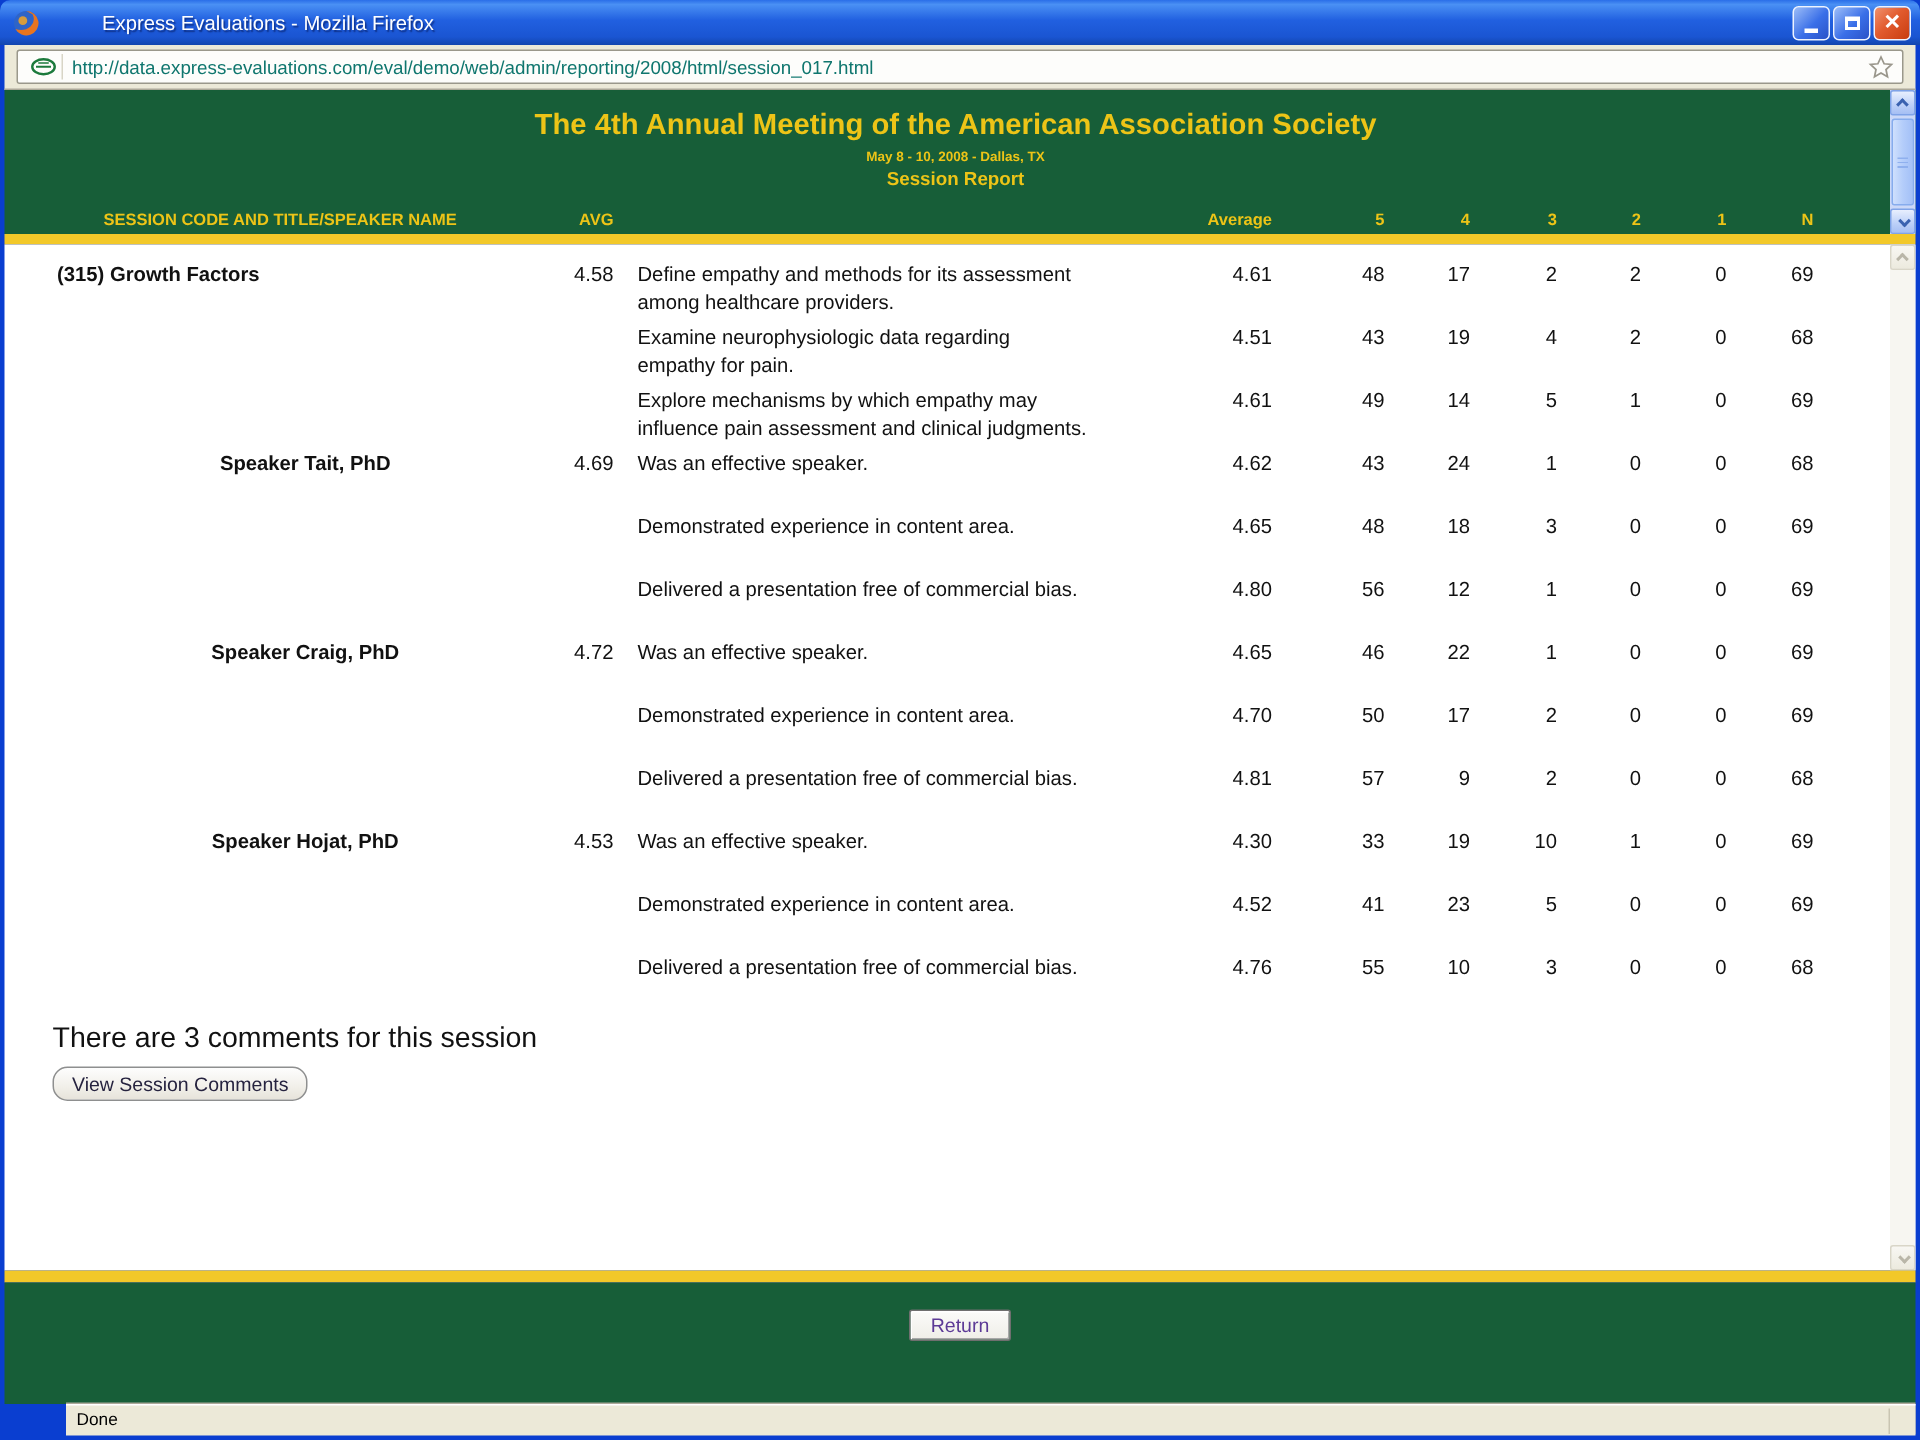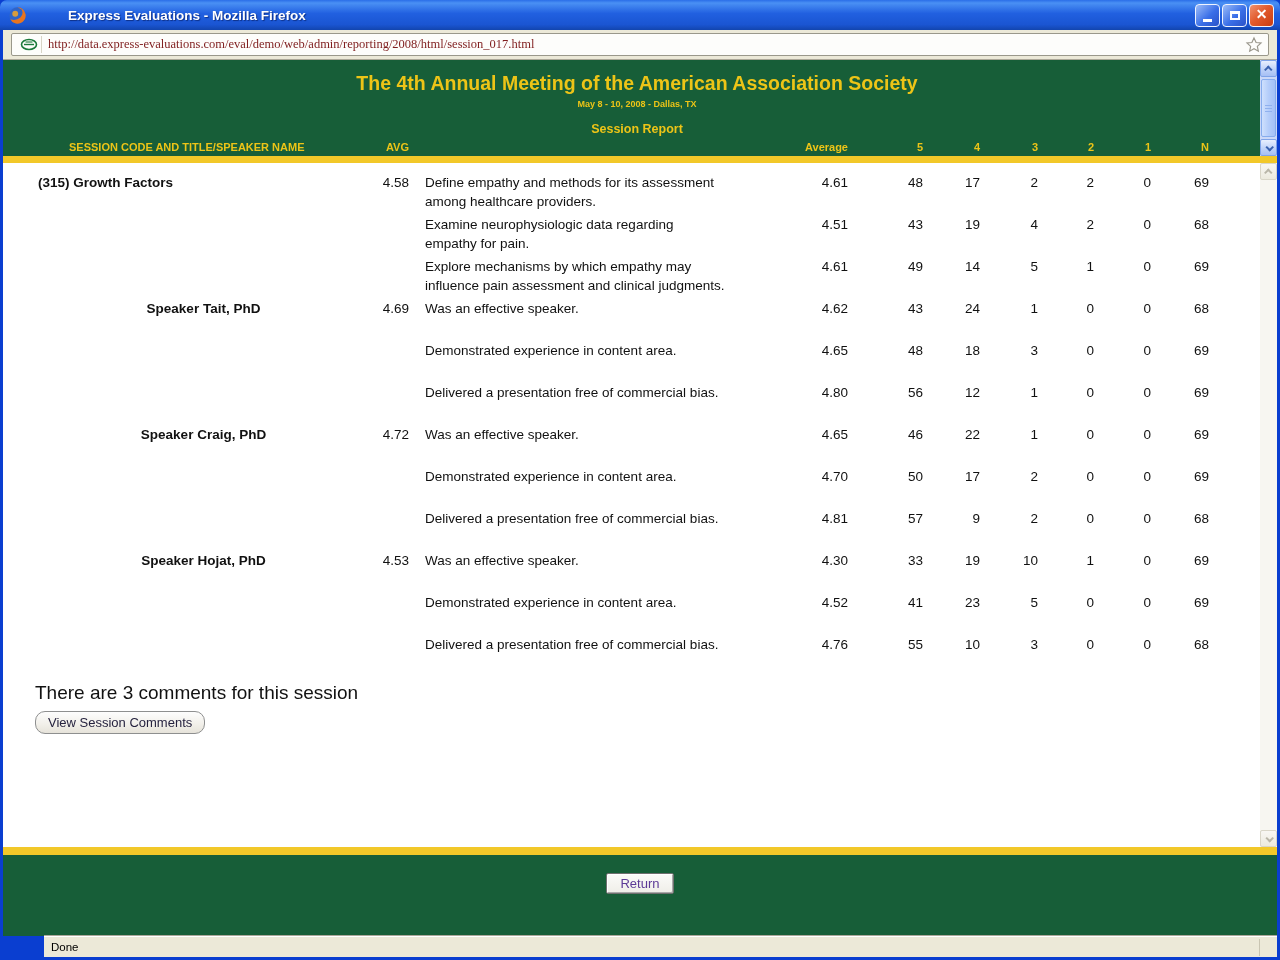--- a/index.html
+++ b/index.html
@@ -9,58 +9,58 @@
   *{box-sizing:border-box;}
   html,body{margin:0;padding:0;}
   body{width:1280px;height:960px;font-family:"Liberation Sans",sans-serif;background:#555;}
   .window{position:relative;width:1280px;height:960px;background:var(--winblue);overflow:hidden;}
 
   
   .titlebar{position:absolute;top:0;left:0;right:0;height:30px;
     background:linear-gradient(180deg,#2a6ee8 0%,#4a90f4 10%,#2160e0 45%,#1a55d2 82%,#1245ae 100%);
     border-radius:7px 7px 0 0;display:flex;align-items:center;padding:0 6px;}
   .fx-icon{width:19px;height:19px;margin:0 5px 0 2px;flex:0 0 auto;}
-  .titlebar-text{color:#fff;font-weight:bold;font-size:13.5px;text-shadow:1px 1px 1px #0d2f86;flex:1;
+  .titlebar-text{color:#fff;font-weight:normal;font-size:13.5px;text-shadow:1px 1px 1px #0d2f86;flex:1;
     white-space:nowrap;overflow:hidden;padding-left:36px;}
   .winbtns{display:flex;gap:2px;}
   .winbtn{width:25px;height:23px;border:1px solid #eef3ff;border-radius:4px;display:flex;align-items:center;
     justify-content:center;color:#fff;font-size:13px;font-weight:bold;cursor:default;}
   .winbtn.min,.winbtn.max{background:linear-gradient(135deg,#9cbdf8 0%,#3a6fe8 55%,#2a52c8 100%);}
   .winbtn.close{background:linear-gradient(135deg,#f0926e 0%,#e25b2e 45%,#c83c10 100%);}
   .glyph-min{width:9px;height:3px;background:#fff;margin-top:10px;}
   .glyph-max{width:10px;height:9px;border:2px solid #fff;border-top-width:3px;}
   .glyph-close{font-size:14px;line-height:1;transform:translateY(-1px);}
 
   
   .urlbar{position:absolute;top:30px;left:3px;right:3px;height:30px;background:var(--beige);
     border-bottom:1px solid #aca899;display:flex;align-items:center;padding:0 8px;}
   .locfield{flex:1;height:23px;background:#fdfdfb;border:1px solid #9a988b;border-radius:2px;
     display:flex;align-items:center;padding:0 4px;}
   .favicon-box{width:26px;height:17px;border-right:1px solid #d8d5c6;display:flex;align-items:center;
     justify-content:center;margin-right:6px;}
-  .url-text{font-size:12.5px;color:#7f1d1d;flex:1;white-space:nowrap;overflow:hidden;font-family:Liberation Serif, serif;}
+  .url-text{font-size:12.5px;color:#0f766e;flex:1;white-space:nowrap;overflow:hidden;}
   .star{width:20px;height:20px;flex:0 0 auto;}
 
   
   .frame-header{position:absolute;top:60px;left:3px;right:3px;height:96px;background:var(--green);}
   .goldbar{position:absolute;left:3px;right:3px;background:var(--gold);}
   .goldbar.g1{top:156px;height:7px;}
   .goldbar.g2{top:847px;height:8px;}
   .frame-content{position:absolute;top:163px;left:3px;right:3px;height:684px;background:#fff;overflow:hidden;}
   .frame-footer{position:absolute;top:855px;left:3px;right:3px;height:81px;background:var(--green);}
   .statusbar{position:absolute;top:936px;left:3px;right:3px;height:21px;background:var(--beige);
     border-top:1px solid #fff;box-shadow:0 -1px 0 #aca899;display:flex;align-items:center;
     font-size:11.5px;color:#000;padding-left:7px;margin-left:41px;}
   .status-grip{position:absolute;right:0;top:2px;bottom:1px;width:18px;border-left:1px solid #c9c5b2;}
 
   
   .fh-inner{padding:6px 17px 0 11px;text-align:center;color:var(--goldtext);}
   .fh-title{font-size:19.5px;font-weight:bold;margin-top:6px;}
   .fh-dates{font-size:9px;font-weight:bold;margin-top:4px;}
-  .fh-report{font-size:12.5px;font-weight:bold;margin-top:13px;}
+  .fh-report{font-size:12.5px;font-weight:bold;margin-top:3px;}
   .colrow{position:absolute;bottom:3px;left:0;right:17px;padding-left:32px;color:var(--goldtext);
     font-size:11px;font-weight:bold;}
   .grid{display:grid;grid-template-columns:334px 40px 16px 340px 83px 75px 57px 58px 56px 57px 58px;}
   .colrow .c-session{text-align:left;padding-left:34px;}
   .c-num{text-align:right;}
 
   
   .report-body{padding-left:32px;padding-right:17px;margin-top:10px;font-size:13.5px;color:#111;}
   .trow{min-height:42px;align-items:start;line-height:19px;}
   .trow .cell-name{padding-left:3px;}

